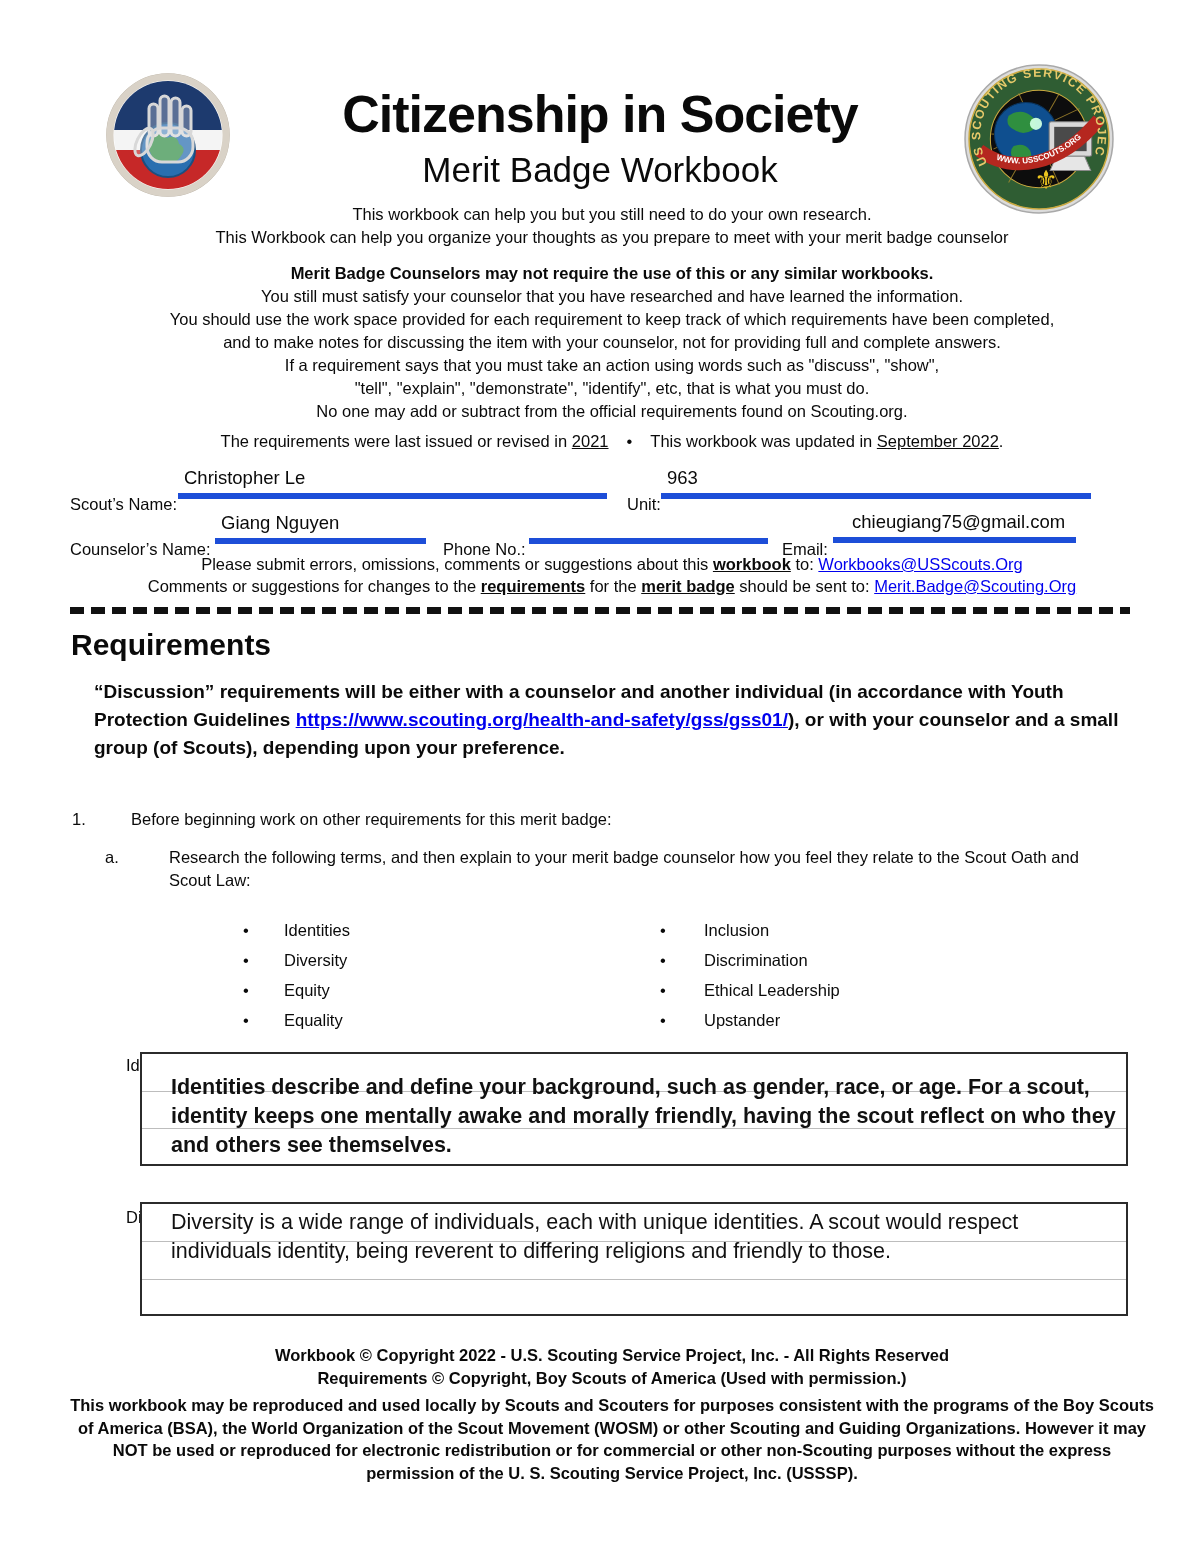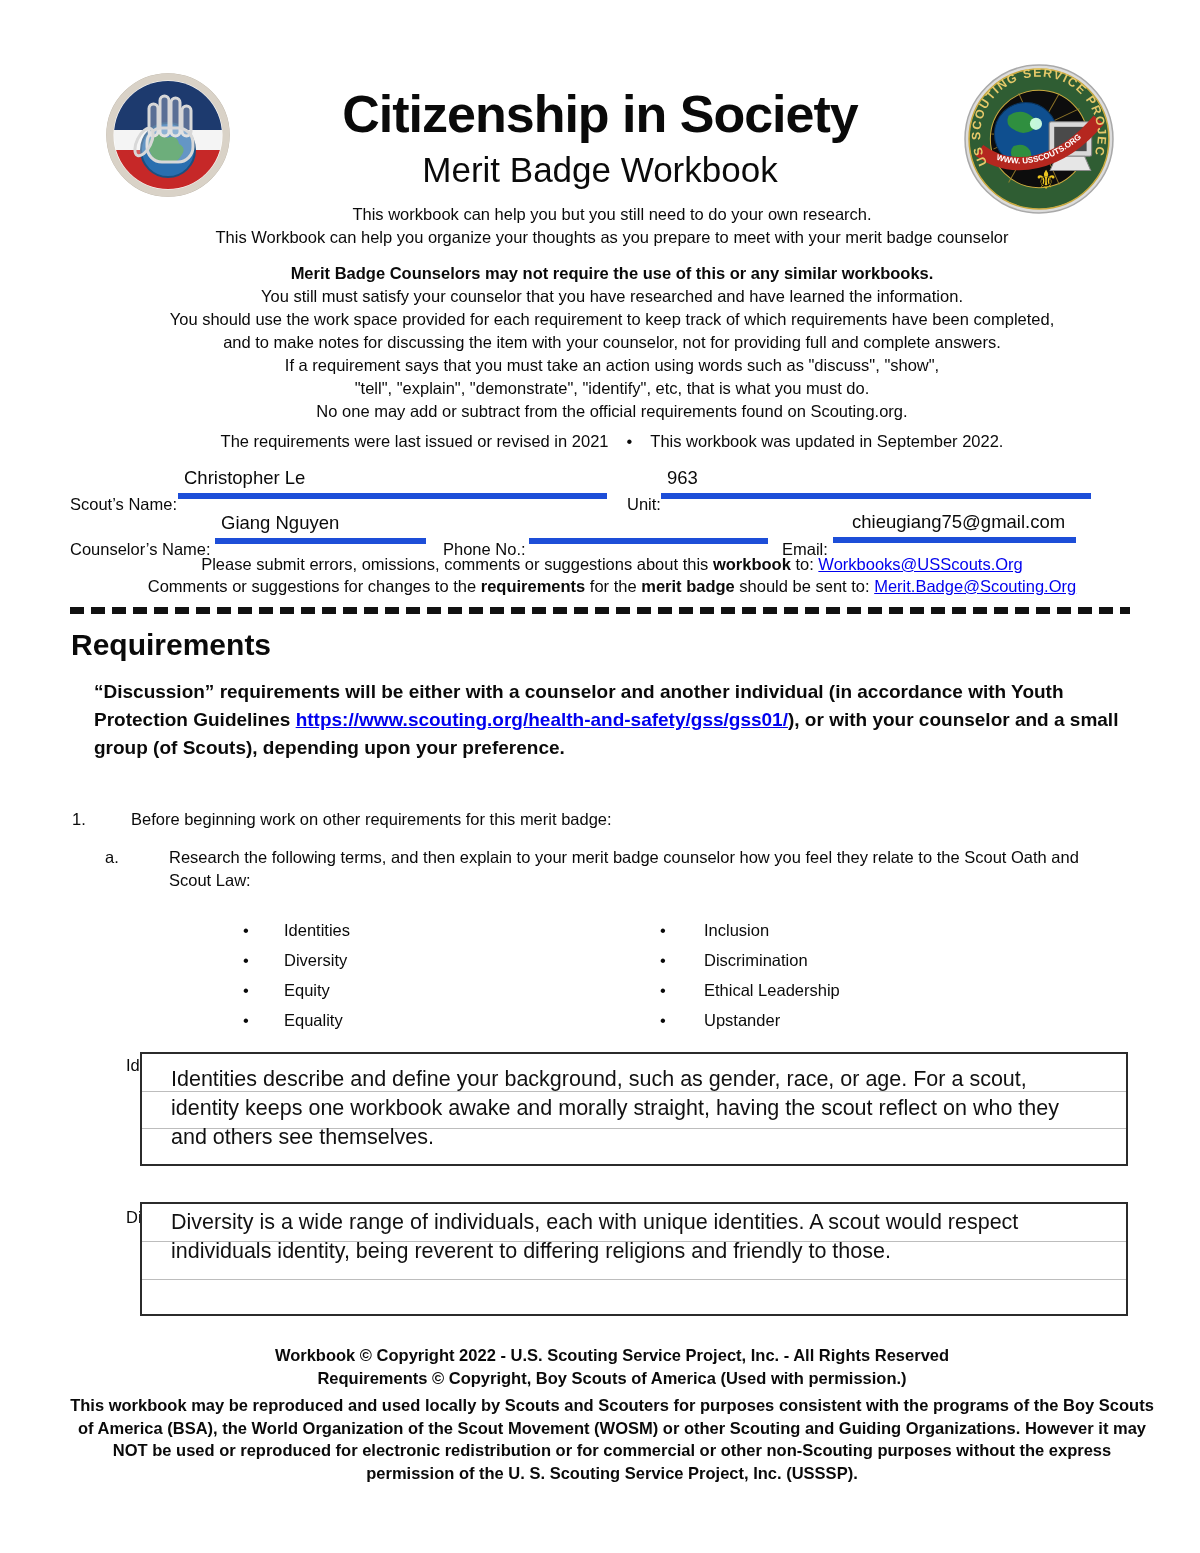--- a/index.html
+++ b/index.html
@@ -1,21 +1,21 @@
 <!DOCTYPE html>
 <html><head>
 <meta charset="utf-8">
 <style>
   html,body{margin:0;padding:0;background:#9a9a9a;}
   .page{position:relative;width:1200px;height:1553px;margin:0 auto;background:#ffffff;
         font-family:"Liberation Sans",sans-serif;color:#0a0a0a;overflow:hidden;}
   .abs{position:absolute;}
   .center{left:0;right:0;text-align:center;}
   .b{font-weight:bold;}
-  .u{}
+  .u{text-decoration:underline;}
   .nw{white-space:nowrap;padding-left:24px;}
   .link{color:#0000ee;text-decoration:underline;cursor:pointer;}
   .body-txt{font-size:16.5px;line-height:23px;}
   .title{font-size:52px;font-weight:bold;letter-spacing:-1px;}
   .subtitle{font-size:35px;}
   .lbl{font-size:16.5px;margin-top:24px;}
   .val{font-size:18.5px;}
   .fline{border-bottom:6px solid #1d4ed8;height:26px;}
   .divider{height:7px;background:repeating-linear-gradient(90deg,#111 0 14px,transparent 14px 21px);}
   .h1{font-size:30px;font-weight:bold;}
@@ -190,23 +190,23 @@
     <div class="bul-row">
         <span style="width:44px;">•</span>
         <span>Upstander</span>
       </div>
   </div>
 
   <div class="abs lbl" style="left:126px;top:1032px;">Identities</div>
   <div class="abs ansbox" style="left:140px;top:1052px;width:984px;height:110px;">
     <div class="rule" style="top:37px;"></div>
     <div class="rule" style="top:74px;"></div>
-    <div class="ans" style="position:absolute;left:5px;top:11px;right:4px;">
+    <div class="ans" style="position:absolute;left:5px;top:19px;right:4px;font-weight:bold;">
       <div class="nw">Identities describe and define your background, such as gender, race, or age. For a scout,</div>
-      <div class="nw">identity keeps one workbook awake and morally straight, having the scout reflect on who they</div>
+      <div class="nw">identity keeps one mentally awake and morally friendly, having the scout reflect on who they</div>
       <div class="nw">and others see themselves.</div>
     </div>
   </div>
 
   <div class="abs lbl" style="left:126px;top:1184px;">Diversity</div>
   <div class="abs ansbox" style="left:140px;top:1202px;width:984px;height:110px;">
     <div class="rule" style="top:37px;"></div>
     <div class="rule" style="top:75px;"></div>
     <div class="ans" style="position:absolute;left:5px;top:4px;right:4px;">
       <div class="nw">Diversity is a wide range of individuals, each with unique identities. A scout would respect</div>

